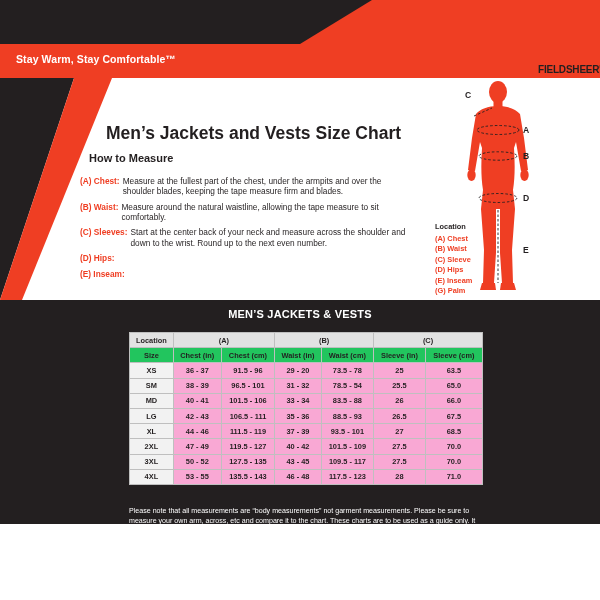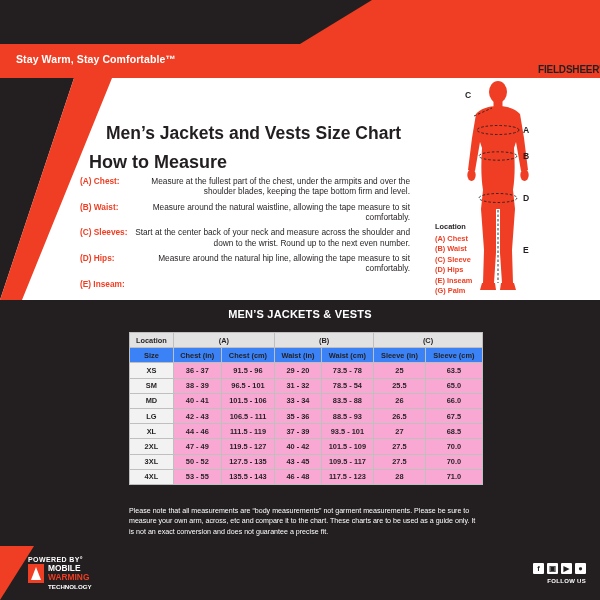--- a/index.html
+++ b/index.html
@@ -4,21 +4,21 @@
 <style>
   * { box-sizing: border-box; margin: 0; padding: 0; }
   body {
     width: 600px; height: 600px;
     font-family: "Liberation Sans", sans-serif;
     background: #ffffff;
     overflow: hidden;
   }
   .page {
     position: relative;
-    width: 600px; height: 600px;
+    width: 600px; height: 524px;
     background: #fff;
     overflow: hidden;
   }
   .top-red {
     position: absolute; top: 0; left: 0; width: 600px; height: 44px;
     background: linear-gradient(90deg, #ef3e23 0%, #ef3e23 100%);
     clip-path: polygon(0 0, 100% 0, 100% 100%, 0 100%);
   }
   .top-dark {
     position: absolute; top: 0; left: 0; width: 600px; height: 44px;
@@ -47,28 +47,28 @@
     background: #ef3e23;
     clip-path: polygon(74px 0, 112px 0, 22px 222px, 0 222px);
   }
 
   .title {
     position: absolute; top: 123px; left: 106px;
     font-size: 17.5px; font-weight: bold; color: #231f20;
   }
   .subtitle {
     position: absolute; top: 152px; left: 89px;
-    font-size: 18px; font-weight: bold; color: #231f20;
+    font-size: 11px; font-weight: bold; color: #231f20;
   }
 
   .measure-list {
     position: absolute; top: 176px; left: 80px; width: 330px;
   }
   .measure-item {
-    display: flex; margin-bottom: 5.5px; line-height: 1.22; text-align: right;
+    display: flex; margin-bottom: 5.5px; line-height: 1.22;
   }
   .m-key {
     color: #ef3e23; font-weight: bold; font-size: 8.3px;
     white-space: nowrap; margin-right: 3px;
   }
   .m-text {
     color: #231f20; font-size: 8.3px;
   }
 
   
@@ -124,21 +124,21 @@
     background: #ffffff;
   }
   table.chart th, table.chart td {
     border: 1px solid #bfbfbf;
     font-size: 7.4px;
     text-align: center;
     padding: 2.6px 1px;
     color: #231f20;
   }
   table.chart th {
-    background: #3b82f6; font-weight: bold;
+    background: #22c55e; font-weight: bold;
   }
   table.chart tr.group th { background: #e2e2e2; }
   table.chart td.loc { background: #f2f2f2; font-weight: bold; }
   table.chart td { background: #f9a8d4; font-weight: bold; }
 
   .note {
     position: absolute; top: 206px; left: 129px; width: 352px;
     color: #ffffff; font-size: 7.1px; line-height: 1.45;
   }
 
@@ -211,33 +211,32 @@
 
   <div class="dark-wedge"></div>
   <div class="red-wedge-2"></div>
 
   <div class="title">Men’s Jackets and Vests Size Chart</div>
   <div class="subtitle">How to Measure</div>
 
   <div class="measure-list">
     <div class="measure-item">
       <span class="m-key">(A) Chest:</span>
-      <span class="m-text">Measure at the fullest part of the chest, under the armpits and over the shoulder blades, keeping the tape bottom firm and level.</span>
+      <span class="m-text">Measure at the fullest part of the chest, under the armpits and over the shoulder blades, keeping the tape measure firm and blades.</span>
     </div>
     <div class="measure-item">
       <span class="m-key">(B) Waist:</span>
       <span class="m-text">Measure around the natural waistline, allowing the tape measure to sit comfortably.</span>
     </div>
     <div class="measure-item">
       <span class="m-key">(C) Sleeves:</span>
       <span class="m-text">Start at the center back of your neck and measure across the shoulder and down to the wrist. Round up to the next even number.</span>
     </div>
     <div class="measure-item">
       <span class="m-key">(D) Hips:</span>
-      <span class="m-text">Measure around the natural hip line, allowing the tape measure to sit comfortably.</span>
     </div>
     <div class="measure-item">
       <span class="m-key">(E) Inseam:</span>
     </div>
   </div>
 
   <div class="figure-area">
     <svg width="170" height="222" viewBox="0 0 170 222">
       <g fill="#ef3e23">
 

